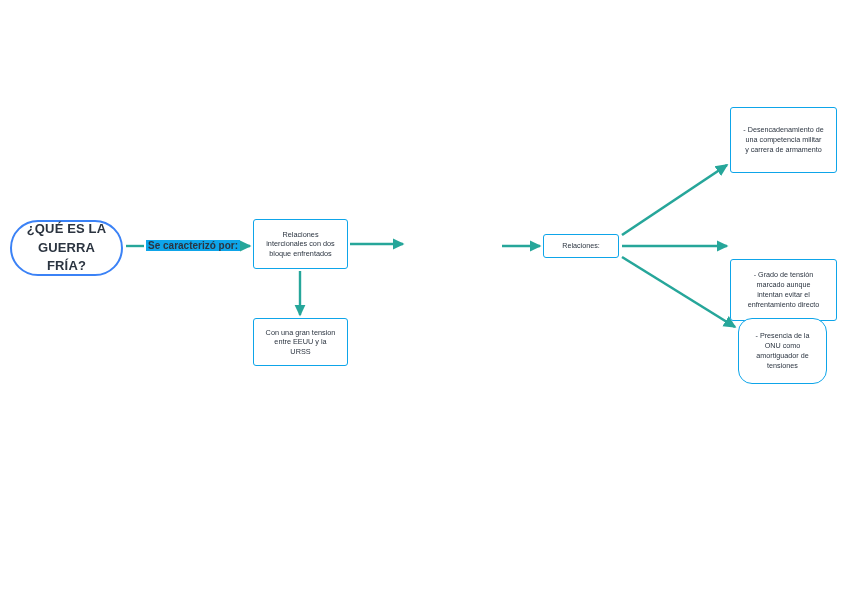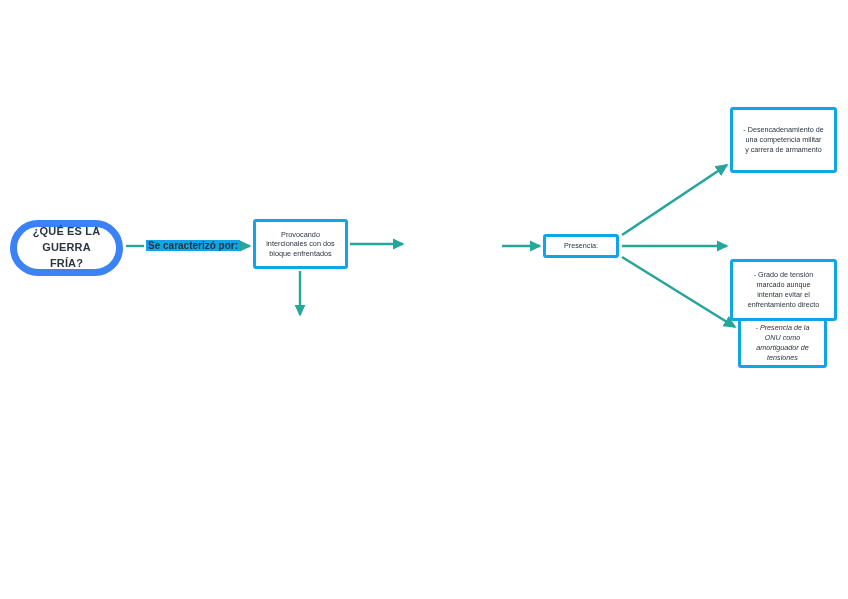--- a/index.html
+++ b/index.html
@@ -25,21 +25,21 @@
     position: absolute;
     left: 0; top: 0;
     width: 848px;
     height: 599px;
     pointer-events: none;
   }
   .node {
     position: absolute;
     box-sizing: border-box;
     background: #ffffff;
-    border: 3px solid #0ea5e9;
+    border: 1px solid #0ea5e9;
     display: flex;
     align-items: center;
     justify-content: center;
     text-align: center;
     color: #2b3440;
     line-height: 1.30;
   }
   .node-text {
     display: block;
     width: 100%;
@@ -47,22 +47,22 @@
     padding: 0 4px;
     box-sizing: border-box;
   }
   
   #node-root {
     left: 10px;
     top: 220px;
     width: 113px;
     height: 56px;
     border-radius: 28px / 28px;
-    border: 7px solid #3b82f6;
-    font-size: 11px;
+    border: 2px solid #3b82f6;
+    font-size: 13px;
     font-weight: bold;
     letter-spacing: 0.15px;
     line-height: 1.45;
   }
   
   #node-relaciones {
     left: 253px;
     top: 219px;
     width: 95px;
     height: 50px;
@@ -114,25 +114,24 @@
     height: 62px;
     border-radius: 3px;
     font-size: 7.2px;
     line-height: 1.42;
     margin-top: 44px;
   }
   #node-onu {
     left: 738px;
     top: 318px;
     width: 89px;
-    height: 50px;
-    border-radius: 3px;
-    font-size: 7.2px;
-    line-height: 1.42;
-    font-style: italic;
+    height: 66px;
+    border-radius: 14px;
+    font-size: 7.2px;
+    line-height: 1.42;
   }
   .edge-label {
     position: absolute;
     font-size: 10px;
     color: #2b3440;
     background: #0ea5e9;
     padding: 0 2px;
     white-space: nowrap;
     font-weight: bold;
   }
@@ -170,29 +169,34 @@
 
     <line x1="622" y1="257" x2="735" y2="327" stroke="#26a69a" stroke-width="2.6" marker-end="url(#arrowhead)"></line>
   </svg>
 
   <div class="node" id="node-root">
     <span class="node-text">¿QUÉ ES LA GUERRA
 FRÍA?</span>
   </div>
 
   <div class="node" id="node-relaciones">
-    <span class="node-text">Provocando
+    <span class="node-text">Relaciones
 intercionales con dos
 bloque enfrentados</span>
   </div>
 
+  <div class="node" id="node-tension">
+    <span class="node-text">Con una gran tension
+entre EEUU y la
+URSS</span>
+  </div>
 
 
   <div class="node" id="node-provocando">
-    <span class="node-text">Presencia:</span>
+    <span class="node-text">Relaciones:</span>
   </div>
 
   <div class="node" id="node-armamento">
     <span class="node-text">- Desencadenamiento de
 una competencia militar
 y carrera de armamento</span>
   </div>
 
   <div class="node" id="node-grado">
     <span class="node-text">- Grado de tensión

